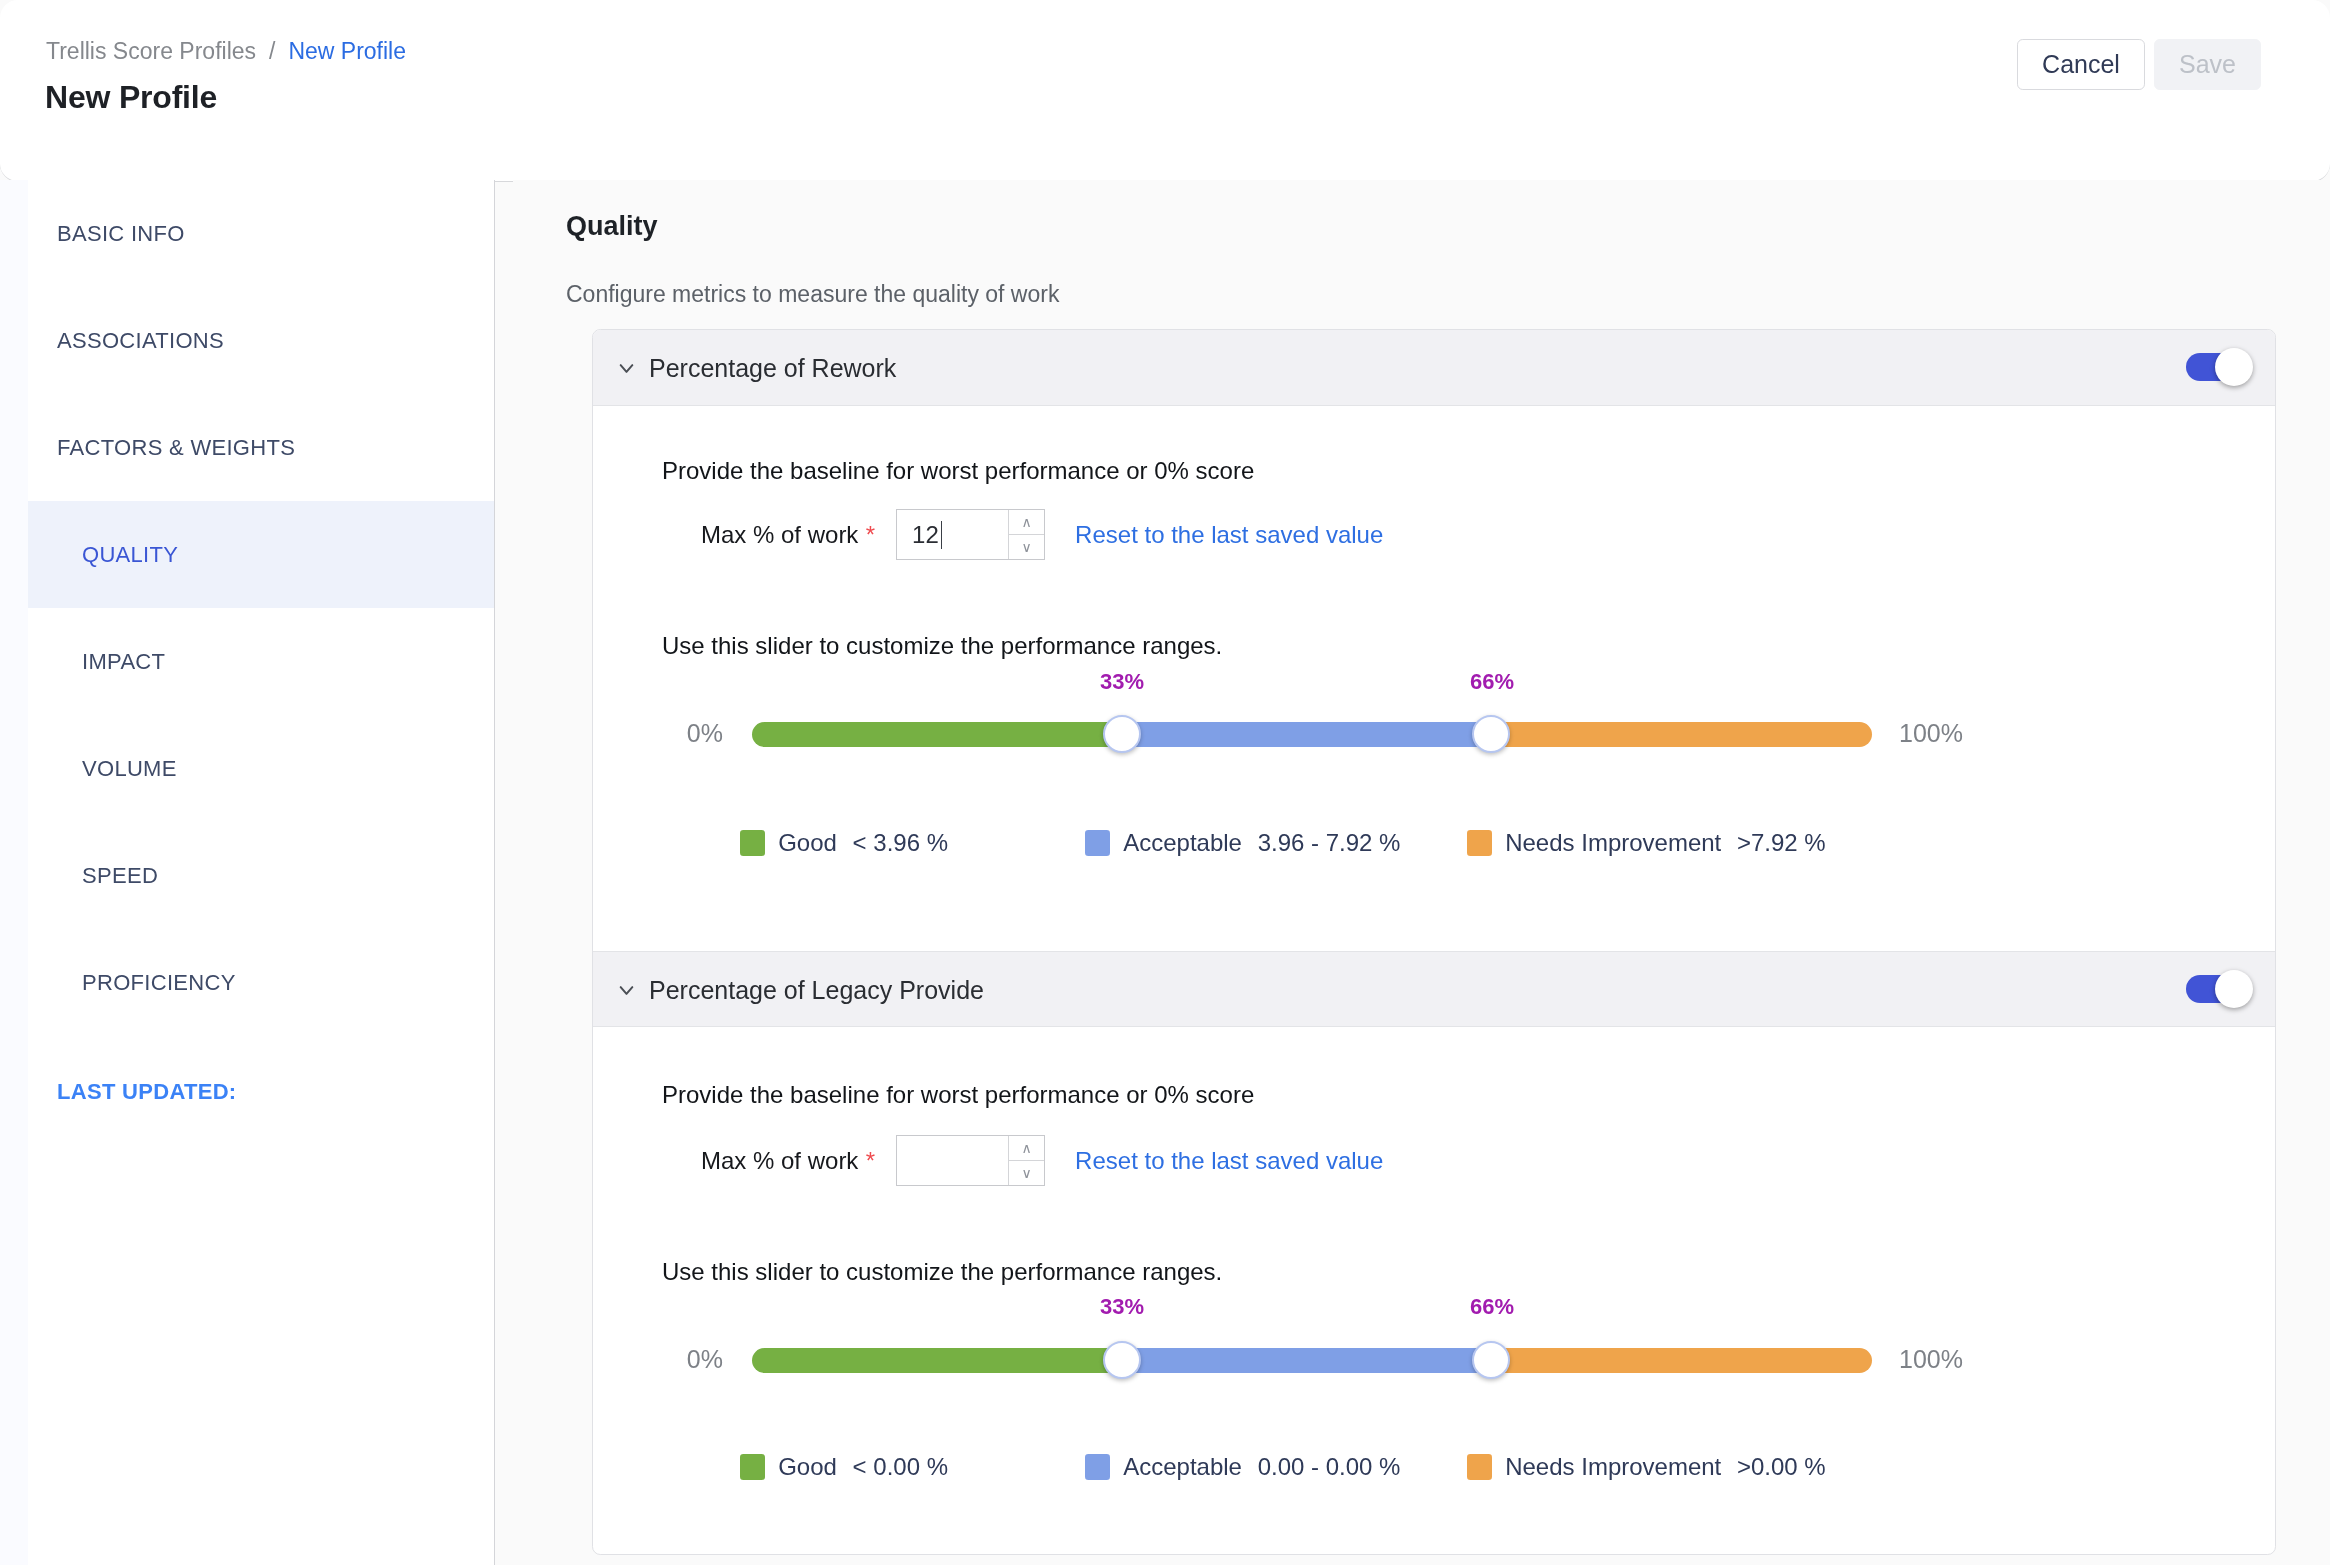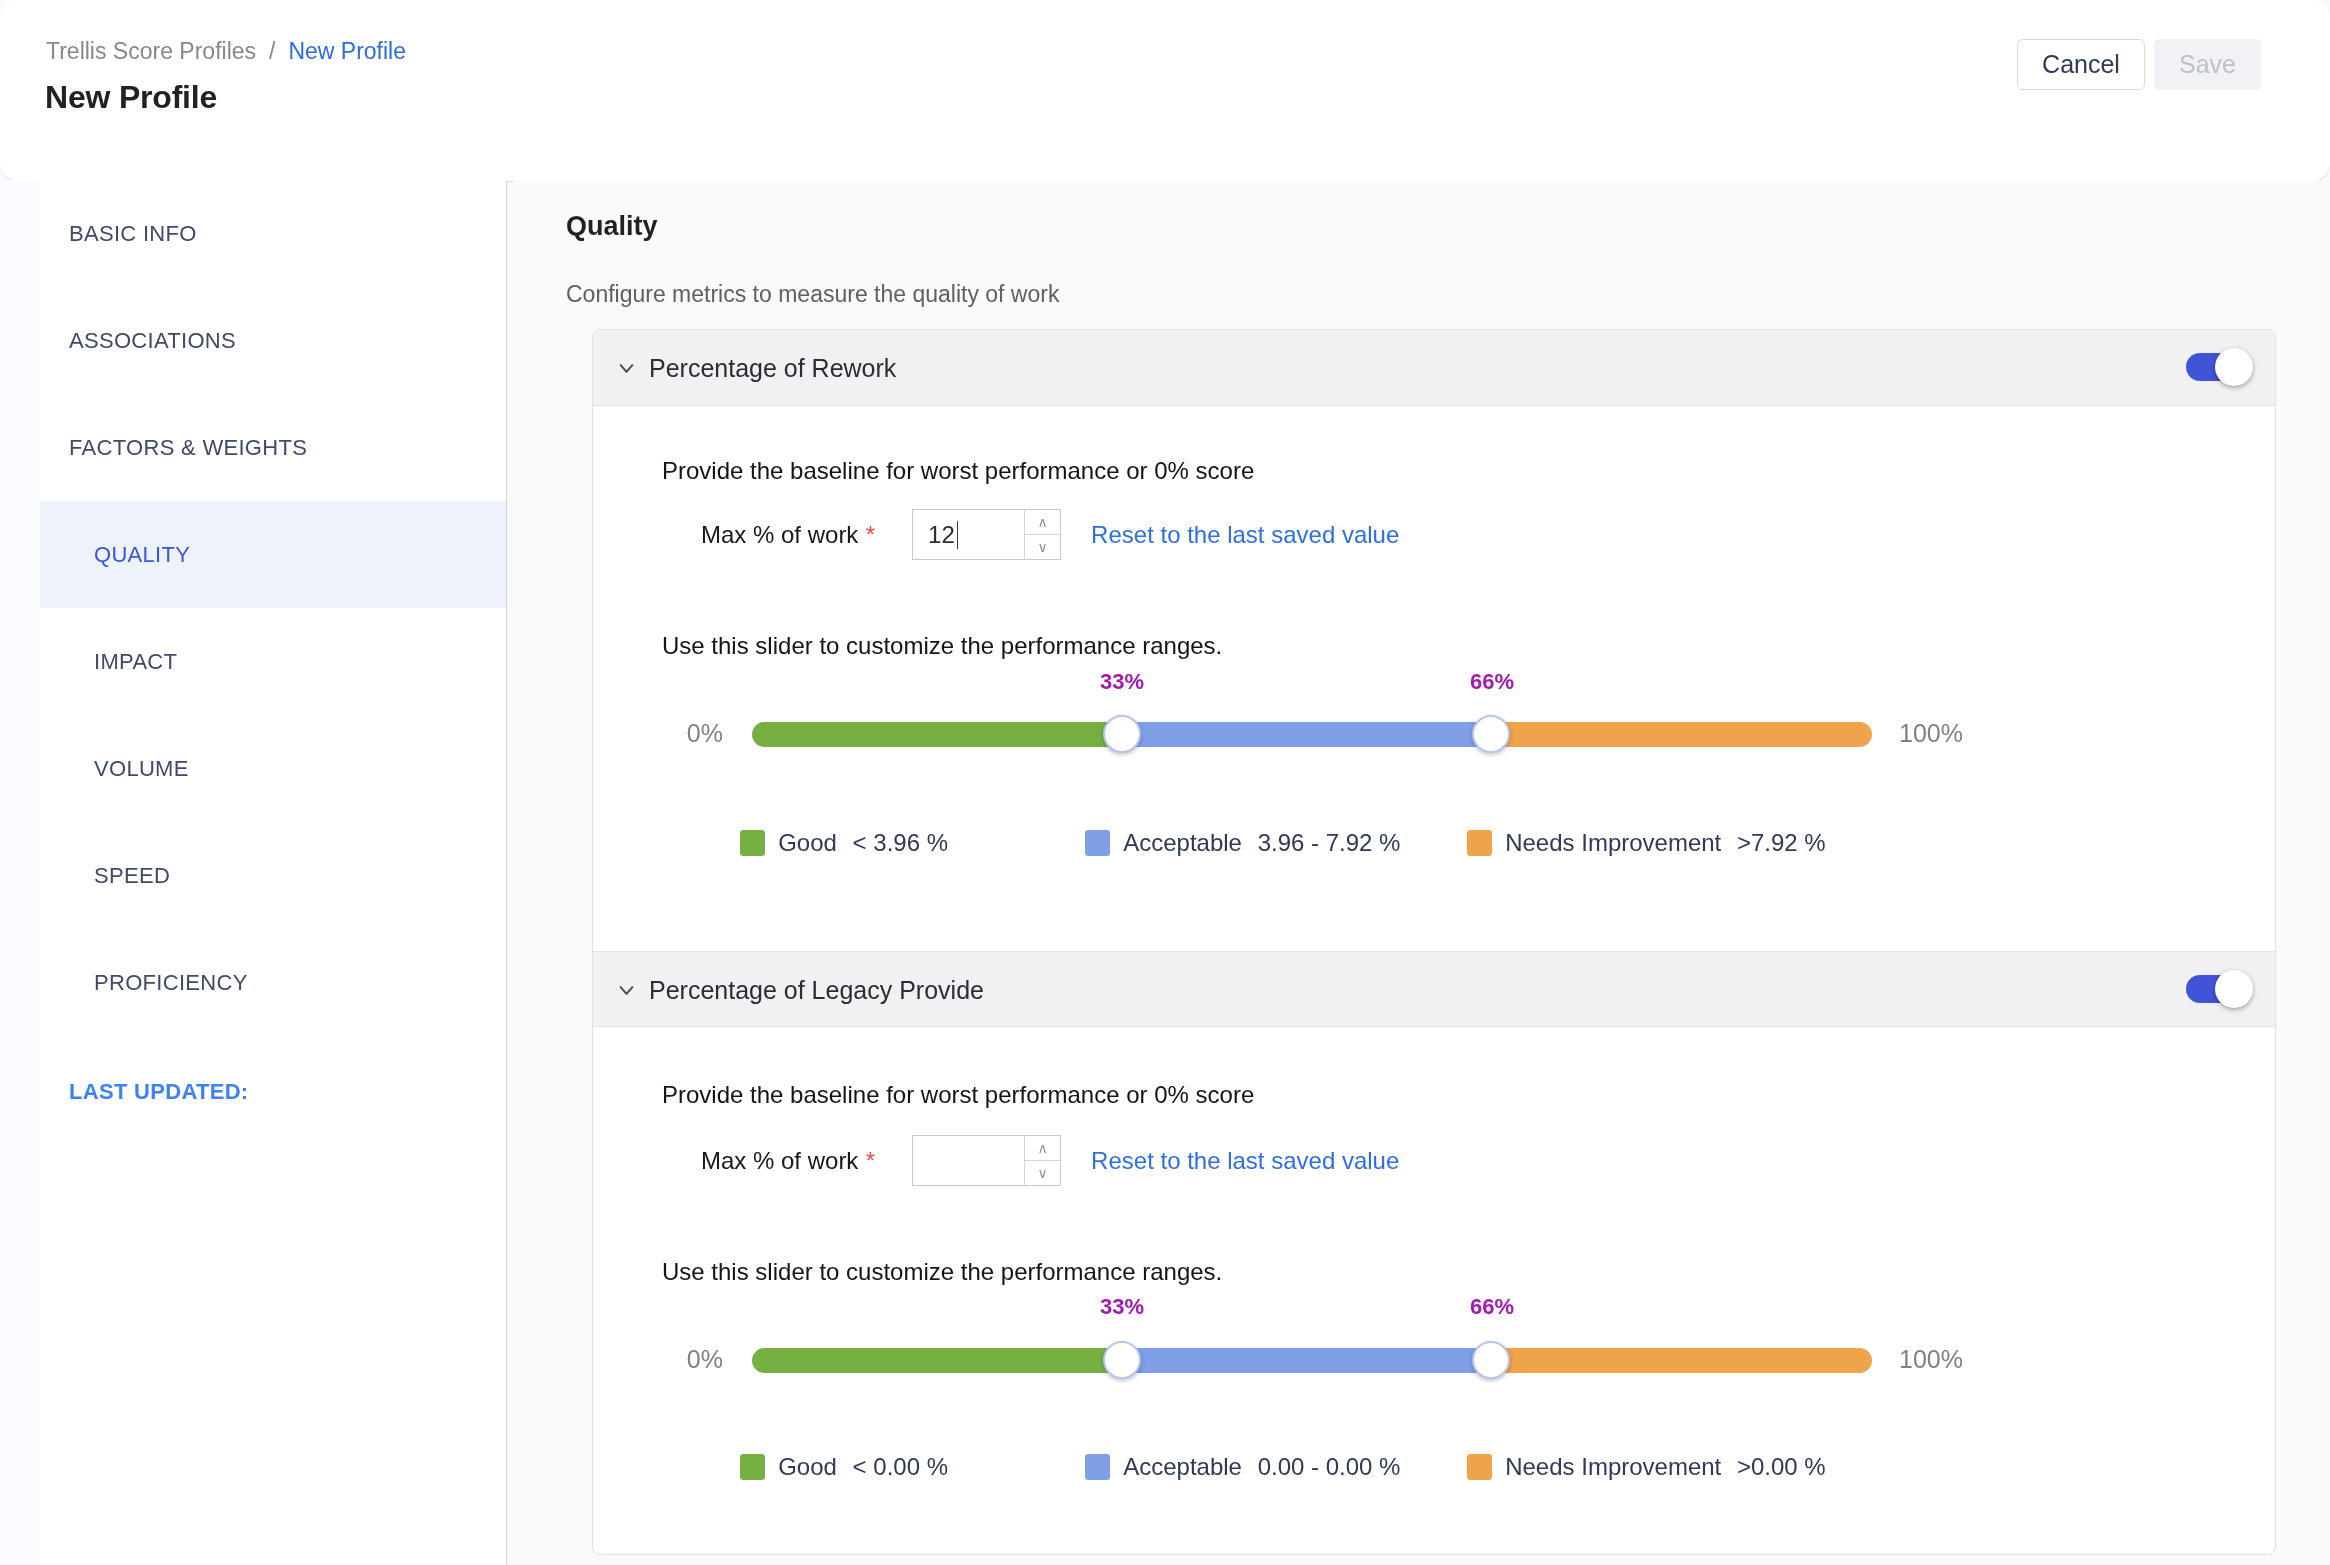--- a/index.html
+++ b/index.html
@@ -17,21 +17,21 @@
   .breadcrumb .crumb-parent{color:#85888d;}
   .breadcrumb .crumb-sep{color:#85888d;margin:0 6.6px;}
   .breadcrumb .crumb-current{color:#2b6ce2;}
   .page-title{position:absolute;left:45px;top:79px;font-size:32px;font-weight:700;color:#1e2126;letter-spacing:-0.2px;}
   .btn{box-sizing:border-box;position:absolute;top:39px;height:51px;border-radius:5.8px;font-size:25px;display:flex;align-items:center;justify-content:center;cursor:pointer;}
   .btn-cancel{left:2009px;width:128px;background:#ffffff;border:1.7px solid #d9dade;color:#303a56;margin-left:8px;}
   .btn-save{left:2154px;width:107px;background:#f1f2f5;border:1.7px solid #f1f2f5;color:#bdc1c8;}
 
   
   .left-strip{position:absolute;top:180px;left:0;width:44px;height:1386px;background:#fafbff;}
-  .sidebar{position:absolute;top:180px;left:40px;width:467px;height:1386px;background:#ffffff;border-right:1.7px solid #d4d5d9;box-sizing:border-box;text-align:right;}
+  .sidebar{position:absolute;top:180px;left:28px;width:467px;height:1386px;background:#ffffff;border-right:1.7px solid #d4d5d9;box-sizing:border-box;text-align:right;}
   .nav-item{height:107px;display:flex;align-items:center;font-size:22px;font-weight:500;letter-spacing:0.3px;color:#3e4a67;cursor:pointer;box-sizing:border-box;}
   .nav-item.lvl-top{padding-left:29px;}
   .nav-item.lvl-sub{padding-left:54px;}
   .nav-item.active{background:#eef2fb;color:#3a56d4;}
   .sidebar-footer{margin-top:16.5px;padding-left:29px;height:78px;display:flex;align-items:center;font-size:22px;letter-spacing:0.3px;color:#3b82f6;font-weight:bold;}
 
   
   .main{position:absolute;top:180px;left:513px;width:1817px;height:1386px;background:#fafafa;}
   .main-title{position:absolute;left:53px;top:31px;font-size:27px;font-weight:700;color:#1e2227;}
   .main-subtitle{position:absolute;left:53px;top:101px;font-size:23px;color:#5c6168;}
@@ -43,21 +43,21 @@
   .sec-chevron{position:absolute;left:20.6px;top:25.6px;width:25px;height:25px;}
   .sec-title{position:absolute;left:56px;top:0;height:76px;display:flex;align-items:center;font-size:25px;color:#2a2d32;}
   .toggle{position:absolute;right:25px;top:23px;width:64px;height:28px;background:#4154d6;border-radius:14px;cursor:pointer;}
   .toggle .knob{position:absolute;right:-2.5px;top:-5px;width:38px;height:38px;background:#ffffff;border-radius:50%;box-shadow:0 1.7px 5px rgba(0,0,0,0.35);}
 
   .heading-text{position:absolute;left:69px;font-size:24px;color:#121519;line-height:30px;}
 
   .field-row{position:absolute;left:108px;height:53px;display:flex;align-items:center;}
   .field-label{font-size:24px;color:#17191d;white-space:nowrap;}
   .req{color:#ef4b4f;margin-left:7.4px;font-size:24px;}
-  .num-input{box-sizing:border-box;margin-left:37px;width:149px;height:51px;background:#fff;border:1.7px solid #c8c9cd;display:flex;cursor:text;}
+  .num-input{box-sizing:border-box;margin-left:21px;width:149px;height:51px;background:#fff;border:1.7px solid #c8c9cd;display:flex;cursor:text;}
   .num-value{flex:1;display:flex;align-items:center;padding-left:15px;font-size:24px;color:#2a2d33;}
   .caret{display:none;width:1.7px;height:28px;background:#3a3f46;margin-left:1.7px;}
   .sec-first .caret{display:inline-block;}
   .spinner{width:36px;border-left:1.7px solid #d4d5d8;display:flex;flex-direction:column;box-sizing:border-box;}
   .spin-btn{flex:1;display:flex;align-items:center;justify-content:center;font-size:14px;color:#8e929a;cursor:pointer;box-sizing:border-box;}
   .spin-btn.down{border-top:1.7px solid #d4d5d8;}
   .reset-link{margin-left:30px;font-size:24px;color:#2e6fe2;cursor:pointer;white-space:nowrap;}
 
   .handle-label{position:absolute;width:116px;text-align:center;font-size:22px;color:#a21caf;font-weight:bold;}
   .end-label{position:absolute;font-size:25px;color:#7d8187;}

